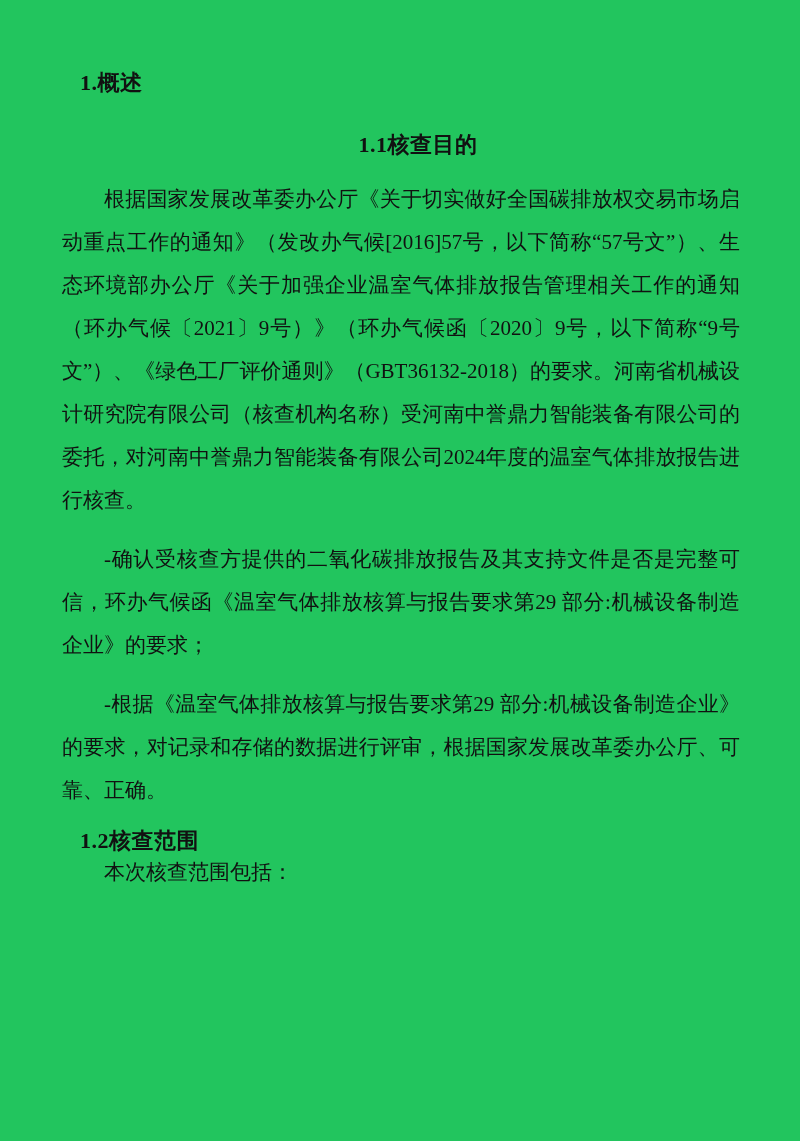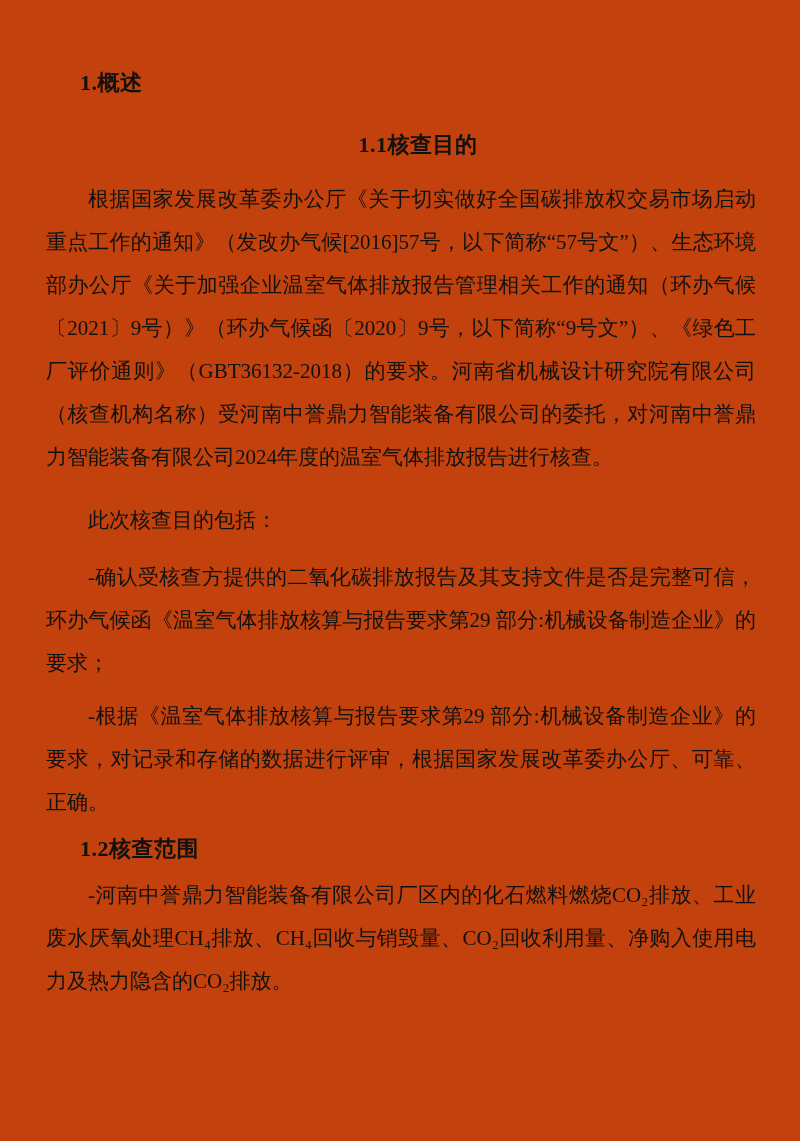--- a/index.html
+++ b/index.html
@@ -4,41 +4,41 @@
 <style>
   html, body {
     margin: 0;
     padding: 0;
     background: #ffffff;
   }
   .page {
     position: relative;
     width: 800px;
     height: 1141px;
-    background: #c2410c;
+    background: #22c55e;
     color: #111111;
     box-sizing: border-box;
     padding: 70px 44px 0 46px;
     overflow: hidden;
     font-family: "Liberation Serif", "DejaVu Serif", serif;
   }
   .heading {
     font-size: 22px;
     font-weight: 700;
     line-height: 26px;
     margin: 0;
     padding-left: 34px;
     letter-spacing: 0.5px;
   }
   .h-purpose { margin-top: 36px; text-align: center; }
   .h-scope   { margin-top: 12px; }
   .para {
     font-size: 21px;
     line-height: 43px;
-    margin: 0;
+    margin: 16px;
     text-align: justify;
     text-justify: inter-ideograph;
     word-break: break-all;
     overflow-wrap: anywhere;
   }
   .indent { text-indent: 2em; }
   .p-basis        { margin-top: 20px; }
   .p-purpose-intro{ margin-top: 20px; }
   .p-bullet-1     { margin-top: 14px; }
   .p-bullet-2     { margin-top: 10px; }
@@ -50,25 +50,24 @@
 <body>
 
 <div class="page">
 
   <h2 class="heading h-overview">1.概述</h2>
 
   <h2 class="heading h-purpose">1.1核查目的</h2>
 
   <p class="para indent p-basis">根据国家发展改革委办公厅《关于切实做好全国碳排放权交易市场启动重点工作的通知》（发改办气候[2016]57号，以下简称“57号文”）、生态环境部办公厅《关于加强企业温室气体排放报告管理相关工作的通知（环办气候〔2021〕9号）》（环办气候函〔2020〕9号，以下简称“9号文”）、《绿色工厂评价通则》（GBT36132-2018）的要求。河南省机械设计研究院有限公司（核查机构名称）受河南中誉鼎力智能装备有限公司的委托，对河南中誉鼎力智能装备有限公司2024年度的温室气体排放报告进行核查。</p>
 
-  <p class="para indent p-purpose-intro">此次核查目的包括：</p>
 
   <p class="para indent p-bullet-1">-确认受核查方提供的二氧化碳排放报告及其支持文件是否是完整可信，环办气候函《温室气体排放核算与报告要求第29 部分:机械设备制造企业》的要求；</p>
 
   <p class="para indent p-bullet-2">-根据《温室气体排放核算与报告要求第29 部分:机械设备制造企业》的要求，对记录和存储的数据进行评审，根据国家发展改革委办公厅、可靠、正确。</p>
 
   <h2 class="heading h-scope">1.2核查范围</h2>
 
+  <p class="para indent p-scope-intro">本次核查范围包括：</p>
 
-  <p class="para indent p-scope-b1">-河南中誉鼎力智能装备有限公司厂区内的化石燃料燃烧CO₂排放、工业废水厌氧处理CH₄排放、CH₄回收与销毁量、CO₂回收利用量、净购入使用电力及热力隐含的CO₂排放。</p>
 
 
 </div>
 
 </body></html>

